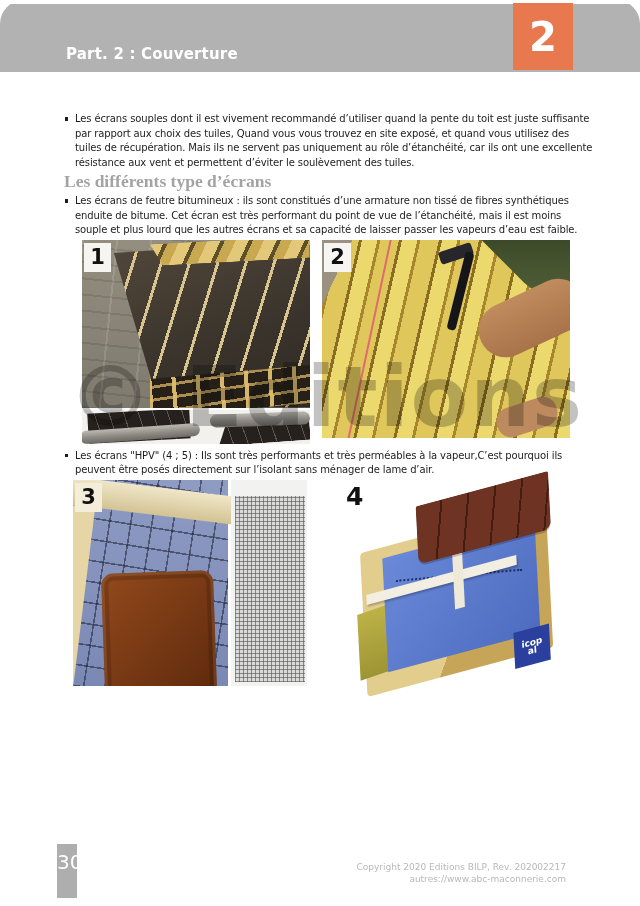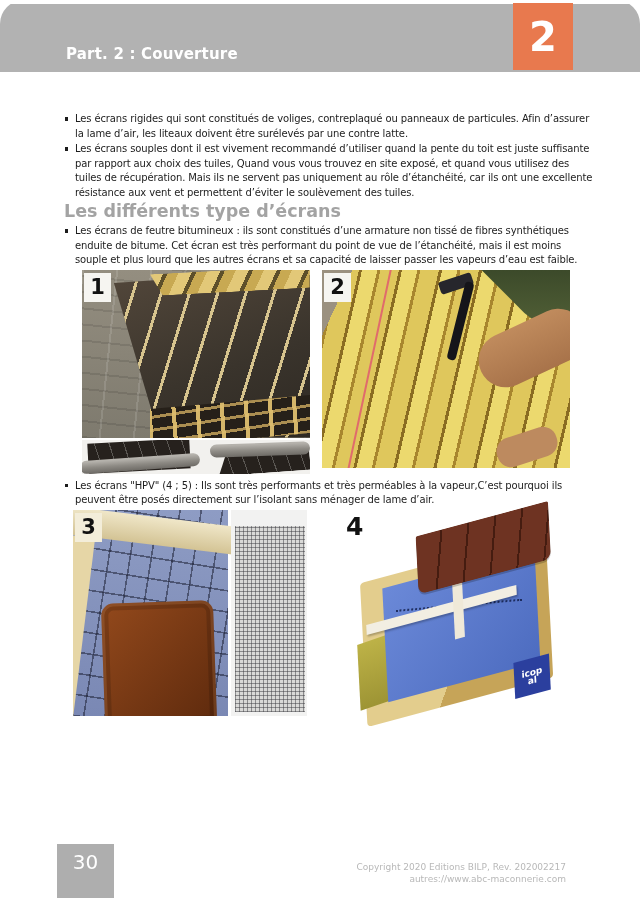--- a/index.html
+++ b/index.html
@@ -11,21 +11,21 @@
   .header-title{position:absolute;left:66px;top:45px;font-size:15px;font-weight:bold;color:#fff;letter-spacing:.2px;}
   .chapter-badge{position:absolute;left:513px;top:3px;width:60px;height:67px;background:#e8794e;
                  display:flex;align-items:center;justify-content:center;
                  font-size:40px;font-weight:bold;color:#fff;}
 
   
   .content{position:absolute;left:0;top:112px;width:640px;}
   .bullets{margin:0 0 0 64px;width:532px;font-size:10px;line-height:14.5px;letter-spacing:-0.12px;}
   .li{position:relative;padding-left:11px;margin-bottom:1px;}
   .li::before{content:"";position:absolute;left:1px;top:5.4px;width:3.2px;height:3.2px;background:#1c1c1c;}
-  .section-heading{margin:1px 0 0 64px;font-size:17.5px;line-height:21px;font-weight:bold;color:#a3a3a3;}
+  .section-heading{margin:1px 0 0 64px;font-size:17.5px;line-height:21px;font-weight:bold;color:#a3a3a3;font-family:Liberation Serif, serif;}
   .tb2{margin-top:2px;}
   .tb3{margin-top:5px;}
 
   
   .figrow{position:relative;margin-left:82px;width:500px;}
   .figrow1{margin-top:2px;height:204px;}
   .figrow2{margin-top:2px;margin-left:73px;height:208px;}
   .fig{position:absolute;overflow:hidden;}
   .fig-label{position:absolute;left:2px;top:3px;width:27px;height:29px;background:#f6f5f1;
              display:flex;align-items:center;justify-content:center;
@@ -110,39 +110,36 @@
       transform:skewY(-12deg);box-shadow:1px 2px 2px rgba(0,0,0,.25);}
   .f4-batten-b{position:absolute;left:96px;top:54px;width:10px;height:60px;background:#efe9d8;transform:skewY(-12deg);}
 
   
   .watermark{position:absolute;left:0;top:0;width:640px;height:906px;pointer-events:none;z-index:5;
       mix-blend-mode:multiply;color:rgba(95,95,95,.38);font-weight:bold;}
   .wm1{position:absolute;left:68px;top:355px;font-size:84px;line-height:84px;letter-spacing:2px;white-space:nowrap;}
   .wm2{position:absolute;left:52px;top:448px;font-size:84px;line-height:84px;letter-spacing:2px;}
 
   
-  .page-num-box{position:absolute;left:57px;top:844px;width:57px;height:54px;background:#aeaeae;
+  .page-num-box{position:absolute;left:57px;top:844px;width:20px;height:54px;background:#aeaeae;
       color:#fff;font-size:20px;text-align:center;padding-top:6px;box-sizing:border-box;}
   .copyright{position:absolute;right:74px;top:862px;text-align:right;font-size:9px;line-height:11.5px;color:#b8b8b8;}
 </style>
 </head>
 <body>
 
 <div class="page">
 
   <div class="header-bar"></div>
   <div class="header-title">Part. 2 : Couverture</div>
   <div class="chapter-badge">2</div>
 
   <div class="content">
 
     <div class="bullets tb1">
-      <div class="li">
-        <span>Les écrans rigides qui sont constitués de voliges, contreplaqué ou panneaux de particules. Afin d’assurer la lame d’air, les liteaux doivent être surélevés par une contre latte.</span>
-      </div>
       <div class="li">
         <span>Les écrans souples dont il est vivement recommandé d’utiliser quand la pente du toit est juste suffisante par rapport aux choix des tuiles, Quand vous vous trouvez en site exposé, et quand vous utilisez des tuiles de récupération. Mais ils ne servent pas uniquement au rôle d’étanchéité, car ils ont une excellente résistance aux vent et permettent d’éviter le soulèvement des tuiles.</span>
       </div>
     </div>
 
     <div class="section-heading">Les différents type d’écrans</div>
 
     <div class="bullets tb2">
       <div class="li">
         <span>Les écrans de feutre bitumineux : ils sont constitués d’une armature non tissé de fibres synthétiques enduite de bitume. Cet écran est très performant du point de vue de l’étanchéité, mais il est moins souple et plus lourd que les autres écrans et sa capacité de laisser passer les vapeurs d’eau est faible.</span>
@@ -205,20 +202,21 @@
           <div class="f4-logo">
             <span>icopal</span>
           </div>
         </div>
       </div>
     </div>
 
   </div>
 
   <div class="watermark">
+    <div class="wm1">© Editions</div>
   </div>
 
   <div class="page-num-box">30</div>
   <div class="copyright">
     <div>Copyright 2020 Editions BILP, Rev. 202002217</div>
     <div>autres://www.abc-maconnerie.com</div>
   </div>
 
 </div>
 

